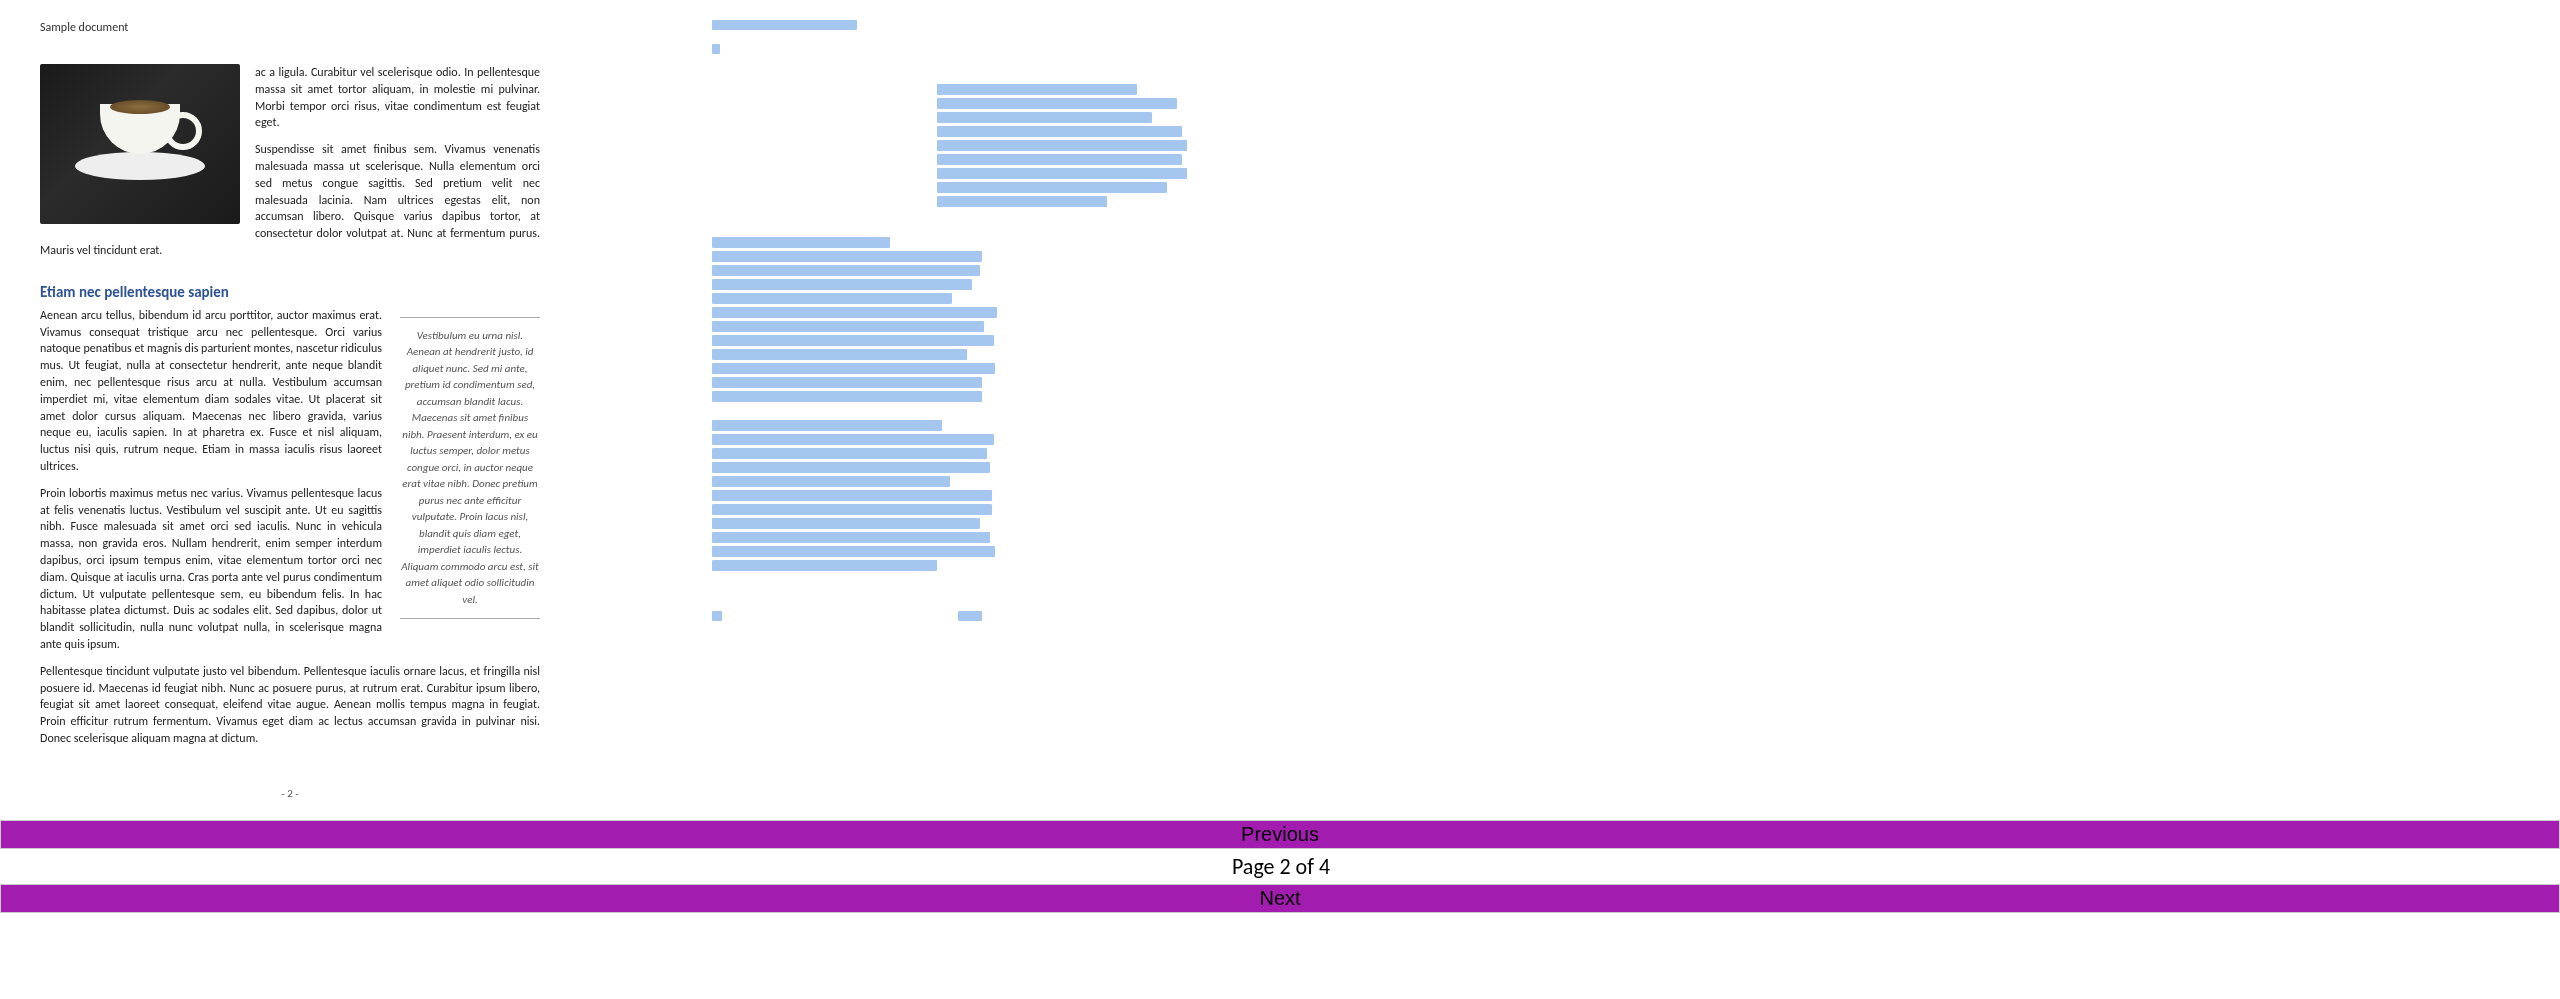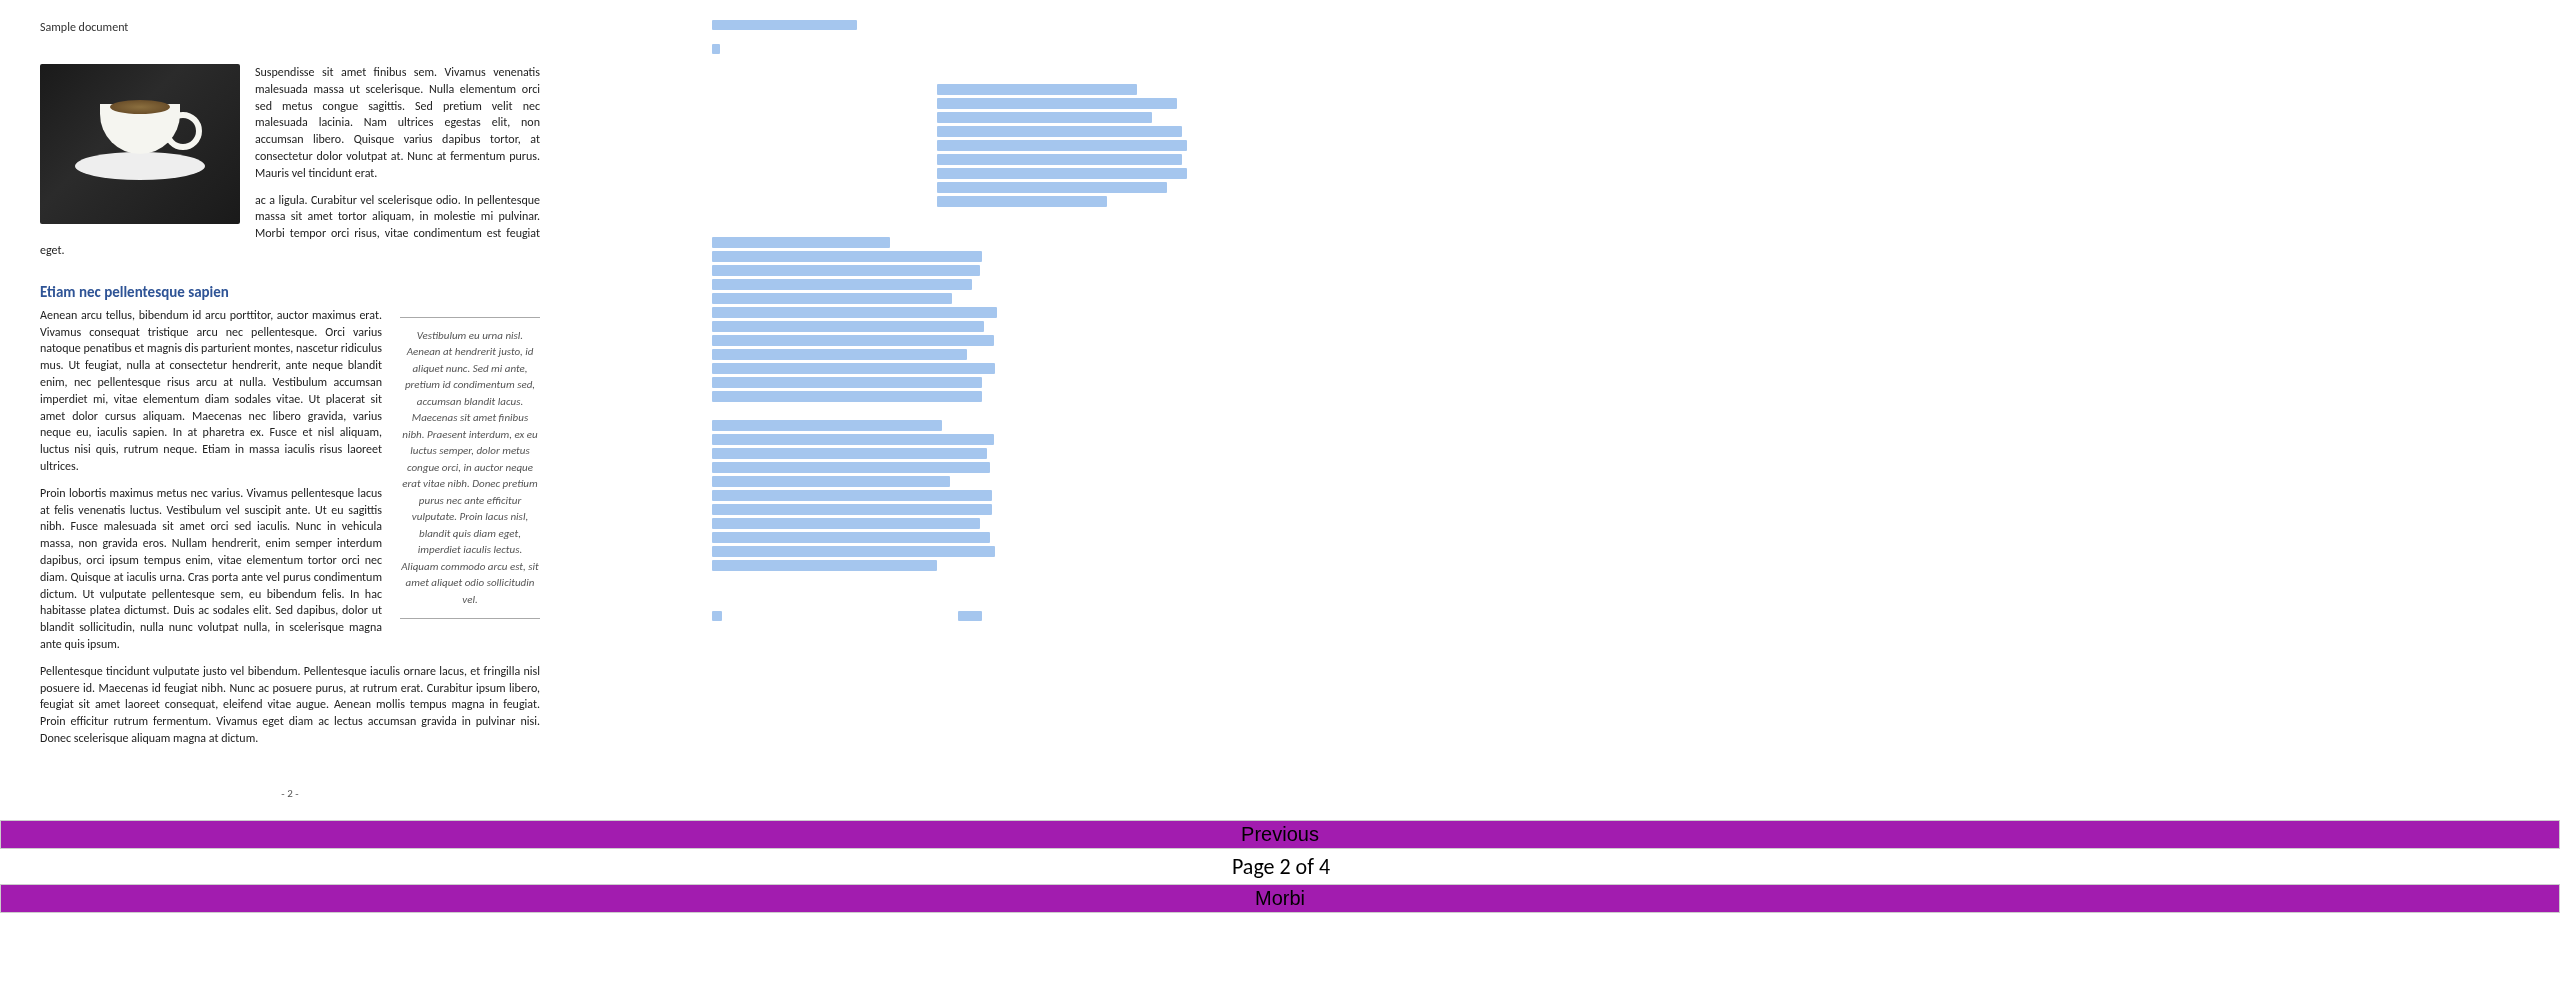--- a/index.html
+++ b/index.html
@@ -40,22 +40,22 @@
     <div class="header">Sample document</div>
 
     <div class="column-wrap">
       <div class="photo">
         <div class="saucer"></div>
         <div class="cup">
             <div class="coffee"></div>
           </div>
       </div>
       <div class="body-text">
+        <p>ac a ligula. Curabitur vel scelerisque odio. In pellentesque massa sit amet tortor aliquam, in molestie mi pulvinar. Morbi tempor orci risus, vitae condimentum est feugiat eget.</p>
         <p>Suspendisse sit amet finibus sem. Vivamus venenatis malesuada massa ut scelerisque. Nulla elementum orci sed metus congue sagittis. Sed pretium velit nec malesuada lacinia. Nam ultrices egestas elit, non accumsan libero. Quisque varius dapibus tortor, at consectetur dolor volutpat at. Nunc at fermentum purus. Mauris vel tincidunt erat.</p>
-        <p>ac a ligula. Curabitur vel scelerisque odio. In pellentesque massa sit amet tortor aliquam, in molestie mi pulvinar. Morbi tempor orci risus, vitae condimentum est feugiat eget.</p>
       </div>
     </div>
 
     <h3 class="section-heading">Etiam nec pellentesque sapien</h3>
 
     <div class="column-wrap">
       <div class="warning-box">Vestibulum eu urna nisl. Aenean at hendrerit justo, id aliquet nunc. Sed mi ante, pretium id condimentum sed, accumsan blandit lacus. Maecenas sit amet finibus nibh. Praesent interdum, ex eu luctus semper, dolor metus congue orci, in auctor neque erat vitae nibh. Donec pretium purus nec ante efficitur vulputate. Proin lacus nisl, blandit quis diam eget, imperdiet iaculis lectus. Aliquam commodo arcu est, sit amet aliquet odio sollicitudin vel.</div>
       <div class="body-text">
         <p>Aenean arcu tellus, bibendum id arcu porttitor, auctor maximus erat. Vivamus consequat tristique arcu nec pellentesque. Orci varius natoque penatibus et magnis dis parturient montes, nascetur ridiculus mus. Ut feugiat, nulla at consectetur hendrerit, ante neque blandit enim, nec pellentesque risus arcu at nulla. Vestibulum accumsan imperdiet mi, vitae elementum diam sodales vitae. Ut placerat sit amet dolor cursus aliquam. Maecenas nec libero gravida, varius neque eu, iaculis sapien. In at pharetra ex. Fusce et nisl aliquam, luctus nisi quis, rutrum neque. Etiam in massa iaculis risus laoreet ultrices.</p>
         <p>Proin lobortis maximus metus nec varius. Vivamus pellentesque lacus at felis venenatis luctus. Vestibulum vel suscipit ante. Ut eu sagittis nibh. Fusce malesuada sit amet orci sed iaculis. Nunc in vehicula massa, non gravida eros. Nullam hendrerit, enim semper interdum dapibus, orci ipsum tempus enim, vitae elementum tortor orci nec diam. Quisque at iaculis urna. Cras porta ante vel purus condimentum dictum. Ut vulputate pellentesque sem, eu bibendum felis. In hac habitasse platea dictumst. Duis ac sodales elit. Sed dapibus, dolor ut blandit sollicitudin, nulla nunc volutpat nulla, in scelerisque magna ante quis ipsum.</p>
@@ -113,13 +113,13 @@
 
     <div style="display:flex;justify-content:space-between;margin-top:40px;">
       <div class="bar" style="width:10px;height:10px;"></div>
       <div class="bar" style="width:24px;height:10px;margin-right:200px;"></div>
     </div>
   </div>
 </div>
 
 <button class="nav-btn">Previous</button>
 <div class="page-ind">Page 2 of 4</div>
-<button class="nav-btn">Morbi</button>
+<button class="nav-btn">Next</button>
 
 </body></html>

